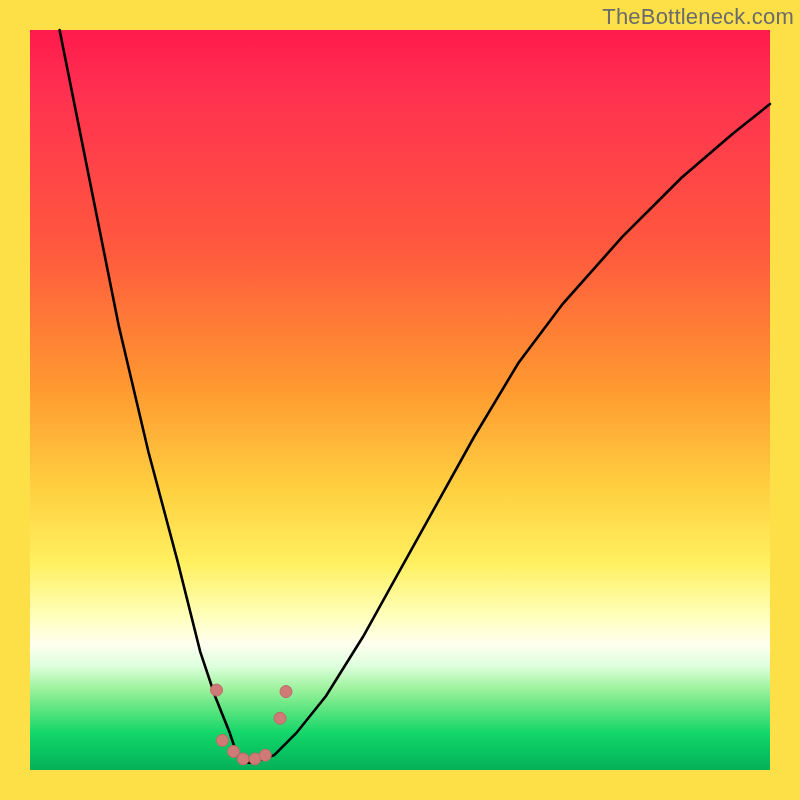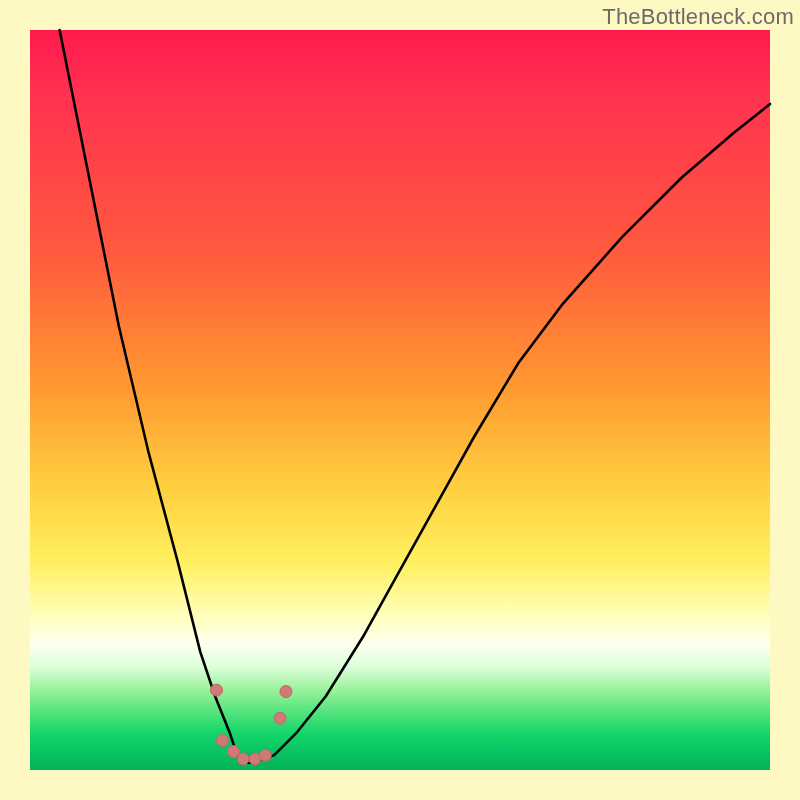--- a/index.html
+++ b/index.html
@@ -8,21 +8,21 @@
     width: 800px;
     height: 800px;
     background: #000;
     overflow: hidden;
     font-family: Arial, Helvetica, sans-serif;
   }
   .stage {
     position: relative;
     width: 800px;
     height: 800px;
-    background: #fef9c3;
+    background: #fde047;
   }
   .plot-area {
     position: absolute;
     left: 30px;
     top: 30px;
     width: 740px;
     height: 740px;
     background: linear-gradient(
       to bottom,
       #ff1a4d 0%,

